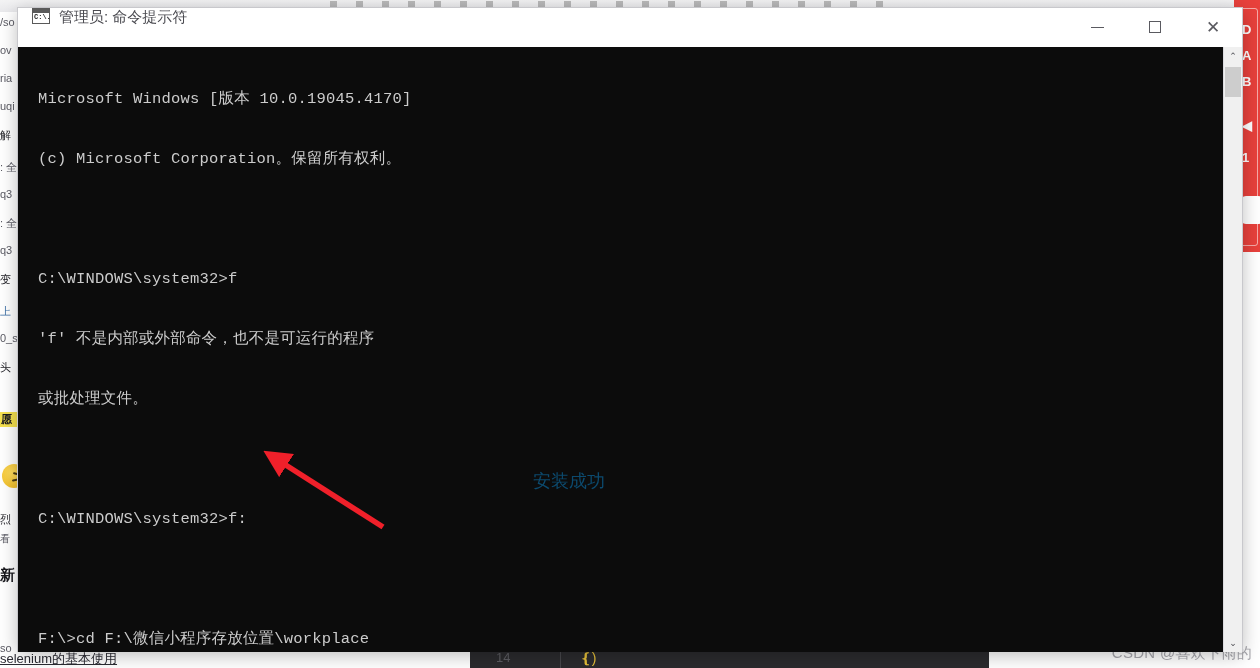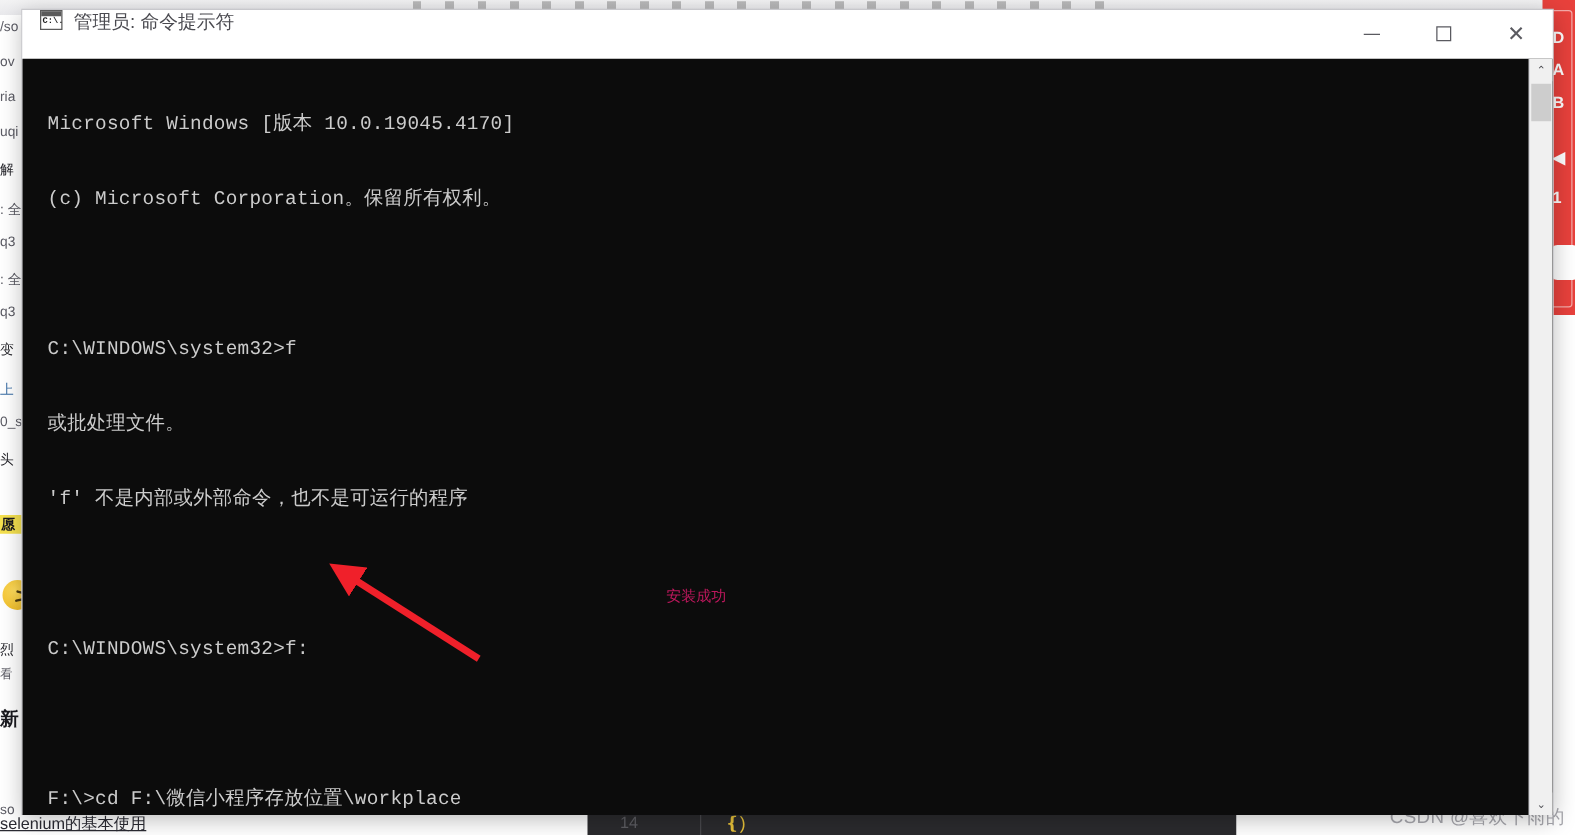--- a/index.html
+++ b/index.html
@@ -309,22 +309,22 @@
   
   .annotation-arrow {
     position: absolute;
     left: 0; top: 0;
     width: 1260px; height: 668px;
     pointer-events: none;
   }
   .annotation-label {
     position: absolute;
     left: 533px; top: 469px;
-    font-size: 12px;
-    color: #be185d;
+    font-size: 18px;
+    color: #0c4a6e;
     font-family: Liberation Mono, monospace;
     white-space: nowrap;
   }
 </style>
 </head>
 <body>
 
 <div id="root">
 
   <div class="bg-page">
@@ -395,22 +395,22 @@
         </div>
       </div>
     </div>
 
     <div class="console-body">
       <div class="console-text">
         <div class="console-line">Microsoft Windows [版本 10.0.19045.4170]</div>
         <div class="console-line">(c) Microsoft Corporation。保留所有权利。</div>
         <div class="console-line blank"></div>
         <div class="console-line">C:\WINDOWS\system32&gt;f</div>
+        <div class="console-line">'f' 不是内部或外部命令，也不是可运行的程序</div>
         <div class="console-line">或批处理文件。</div>
-        <div class="console-line">'f' 不是内部或外部命令，也不是可运行的程序</div>
         <div class="console-line blank"></div>
         <div class="console-line">C:\WINDOWS\system32&gt;f:</div>
         <div class="console-line blank"></div>
         <div class="console-line">F:\&gt;cd F:\微信小程序存放位置\workplace</div>
         
         
         
         
         
         

